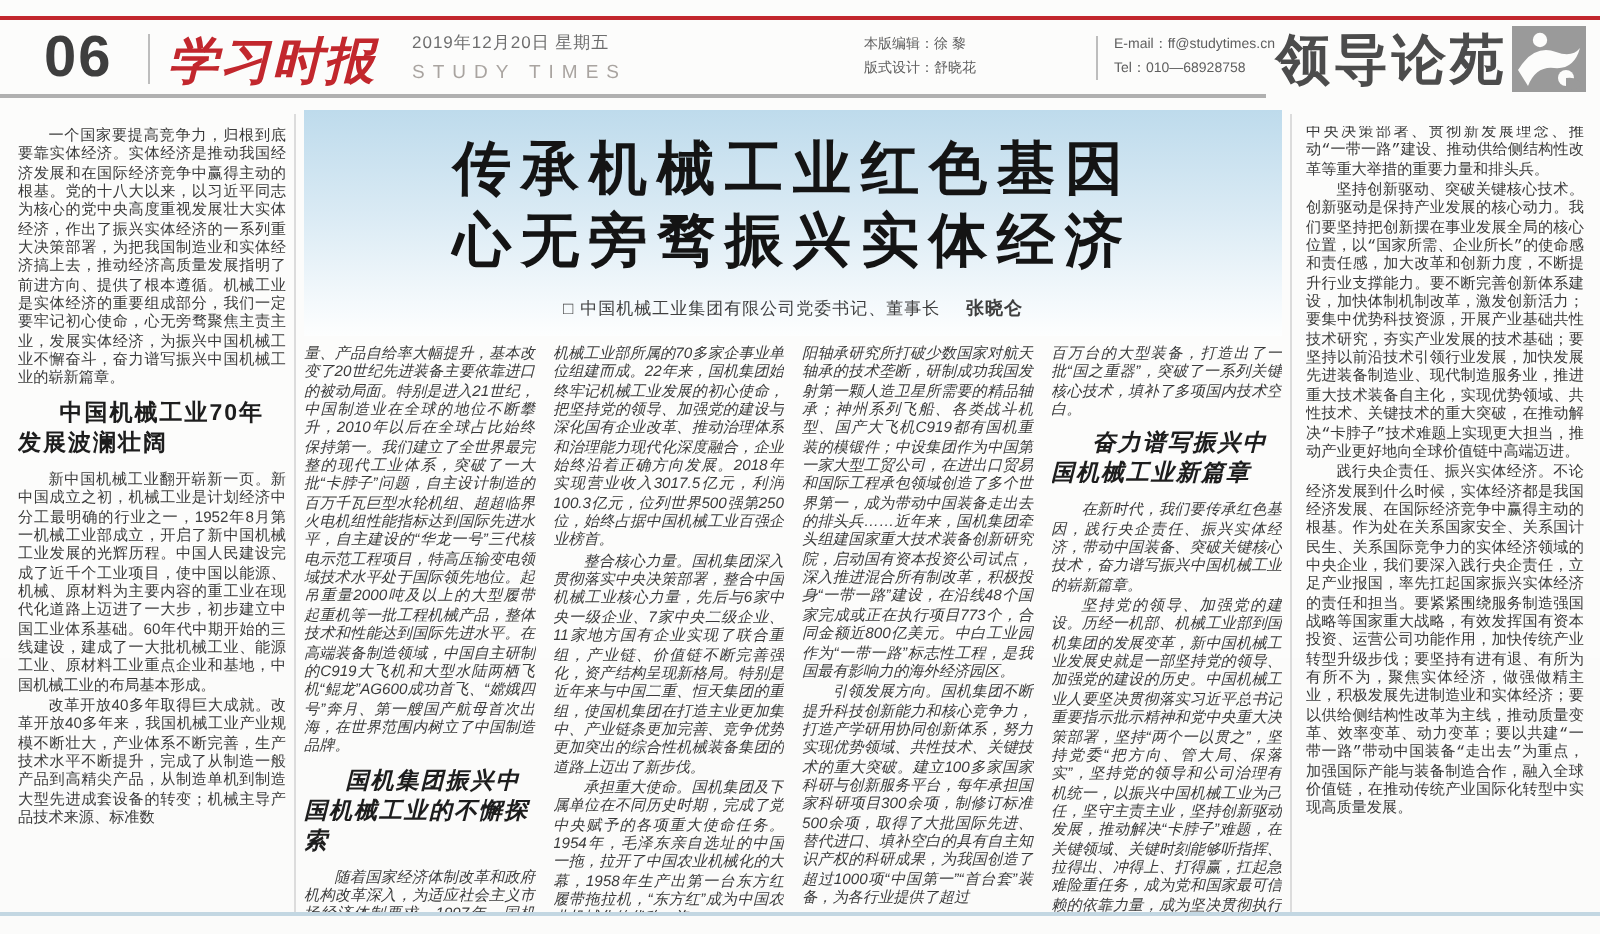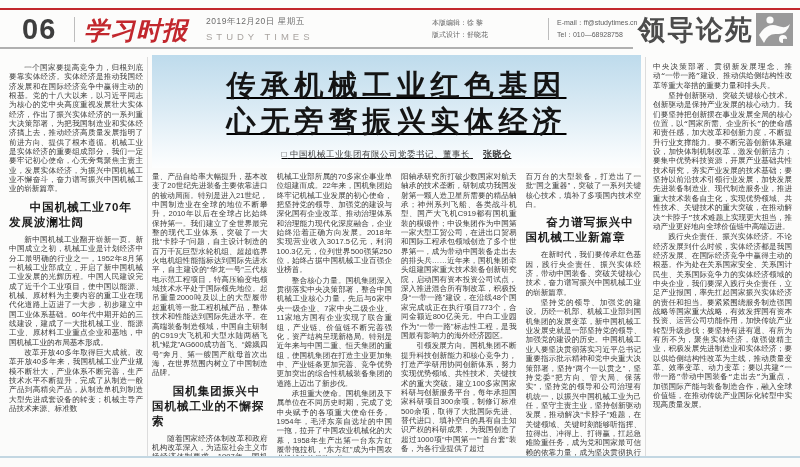--- a/index.html
+++ b/index.html
@@ -35,29 +35,29 @@
              text-indent:1.8em; letter-spacing:1px; margin:6px 0 5px 0; text-align:left; }
 
   .col1 { position:absolute; left:9px;  top:63px;  width:134px; height:394px; }
   .colR { position:absolute; left:653px; top:63px; width:139px; height:392px;font-family:Liberation Mono, monospace; }
   .vline { position:absolute; width:1px; background:#dcdcdc; top:57px; height:399px; }
   .v1 { left:147px; } .v2 { left:645px; }
 
   
   .headline-block { position:absolute; left:152px; top:55px; width:489px; height:113px;
       background:linear-gradient(180deg,#bedbec 0%, #d9eaf4 45%, #f4f9fc 85%, #fdfefe 100%);
-      text-align:center;text-decoration:underline; }
+      text-align:center; }
   .headline { margin-top:12px; font-family:"Liberation Serif", serif; font-weight:900;
               font-size:29px; line-height:36px; color:#141414; letter-spacing:5px; }
   .headline .hl { display:block; }
   .byline { margin-top:9px; font-size:8.5px; color:#3f3f3f; letter-spacing:0.5px; }
   .byline .author { font-weight:700; font-size:9px; margin-left:10px; }
 
   .midcols { position:absolute; left:152px; top:172px; width:489px; height:284px;
-             display:flex; gap:9px; }
+             display:flex; gap:9px;font-style:italic; }
   .midcols .col { flex:1 1 0; height:284px; }
 </style>
 </head>
 <body>
 
 <div class="page">
 
   <div class="topline"></div>
 
   <div class="pagenum">06</div>

